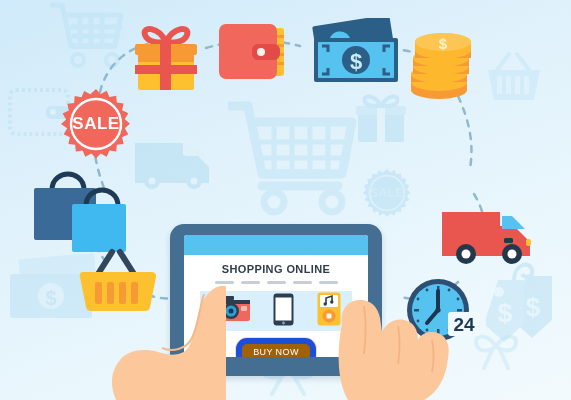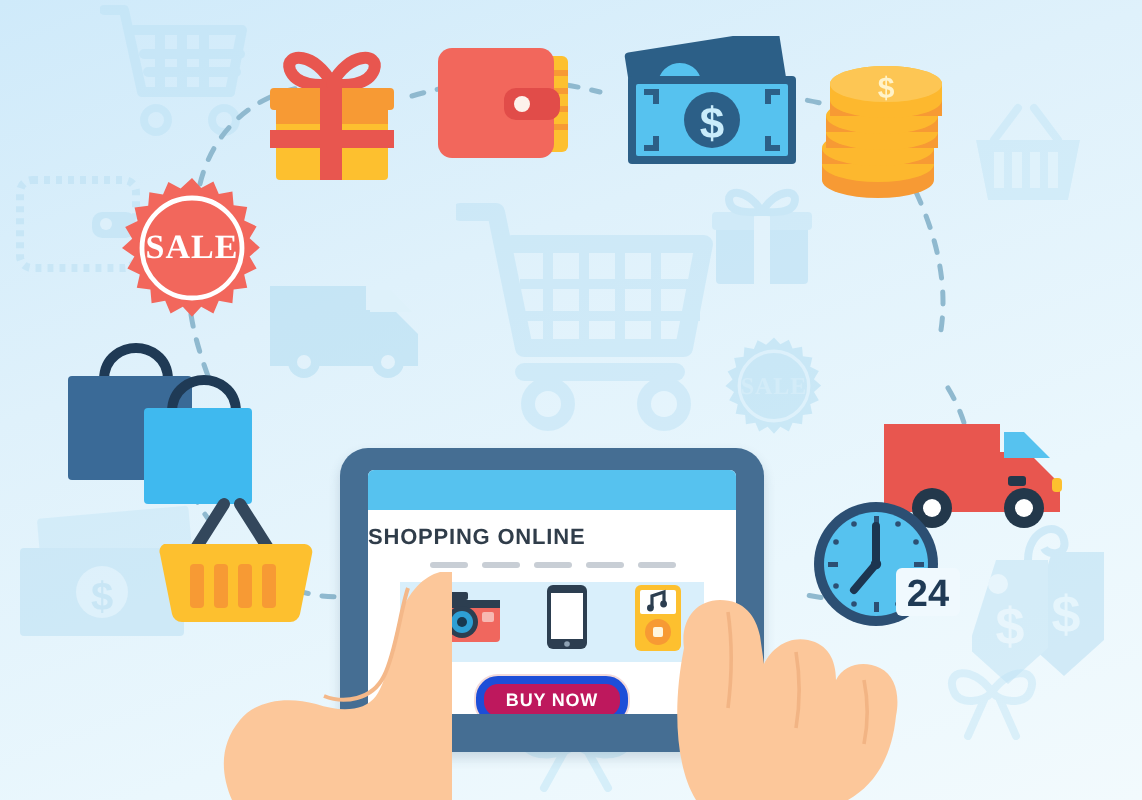--- a/index.html
+++ b/index.html
@@ -22,51 +22,51 @@
   #dots{position:absolute;left:0;top:0;width:571px;height:400px;}
 
   
   .sale{
     position:absolute;display:flex;align-items:center;justify-content:center;
     border-radius:50%;
   }
   .sale .starburst{position:absolute;inset:0;}
   .sale .txt{
     position:relative;color:#fff;font-weight:bold;letter-spacing:.5px;
-    font-family:Liberation Serif, serif;
+    font-family:Liberation Sans, sans-serif;
   }
   #sale-main{left:60px;top:88px;width:72px;height:72px;}
   #sale-main .txt{font-size:17px;}
   #sale-ghost{left:362px;top:168px;width:50px;height:50px;opacity:.45;}
   #sale-ghost .txt{font-size:12px;color:#bfe3f5;}
 
   
   #tablet{
     left:170px;top:224px;width:212px;height:152px;
     background:#456e93;border-radius:14px 14px 10px 10px;
     box-shadow:0 3px 6px rgba(40,70,100,.18);
   }
   #tablet-inner{
     position:absolute;left:14px;top:11px;width:184px;height:122px;
     background:#ffffff;border-radius:3px;overflow:hidden;
   }
   #tablet-topbar{height:20px;background:#56c2ef;}
   #screen-title{
-    text-align:left;color:#303d4a;font-weight:bold;
+    text-align:center;color:#303d4a;font-weight:bold;
     font-size:11px;letter-spacing:.4px;margin-top:8px;
   }
   #text-lines{display:flex;justify-content:center;gap:7px;margin-top:6px;}
   #text-lines span{display:block;width:19px;height:3px;background:#c8ced5;border-radius:2px;}
   #carousel{
     margin:7px 16px 0;height:40px;background:#d9effb;
     display:flex;align-items:center;justify-content:space-around;
   }
   #buy-now{
-    display:block;margin:7px auto 0;background:#be185d;color:#fff;
-    border:4px solid #1d4ed8;border-radius:11px;font-weight:bold;
+    display:block;margin:7px auto 0;background:#a16207;color:#fff;
+    border:6px solid #1d4ed8;border-radius:11px;font-weight:normal;
     font-size:9px;letter-spacing:.4px;padding:3px 11px;
     box-shadow:0 0 0 1px #f3dada;cursor:pointer;
   }
   .arrow{
     position:absolute;color:#9aa6b2;font-size:21px;line-height:1;
     font-family:"Liberation Sans", sans-serif;cursor:pointer;
   }
   #arrow-left{left:18px;top:82px;}
   #arrow-right{right:16px;top:82px;}
 
@@ -267,21 +267,21 @@
       <path d="M64 10 h10 l13 13 h-23 Z" fill="#56c2ef"></path>
       <rect x="66" y="32" width="9" height="5" rx="1.5" fill="#23384b"></rect>
       <rect x="88" y="33" width="5" height="7" rx="2" fill="#fdc02f"></rect>
       <circle cx="28" cy="48" r="10" fill="#23384b"></circle>
         <circle cx="28" cy="48" r="4.5" fill="#fff"></circle>
       <circle cx="74" cy="48" r="10" fill="#23384b"></circle>
         <circle cx="74" cy="48" r="4.5" fill="#fff"></circle>
     </svg>
   </div>
 
-  <div class="abs" style="left:404px;top:248px;text-align:right;">
+  <div class="abs" style="left:404px;top:276px;text-align:right;">
     <svg width="82" height="72" viewBox="0 0 82 72">
       <circle cx="34" cy="34" r="31" fill="#2c4f73"></circle>
       <circle cx="34" cy="34" r="26" fill="#56c2ef"></circle>
       <g fill="#2c4f73">
         <rect x="33" y="10" width="2.5" height="5"></rect>
           <rect x="33" y="53" width="2.5" height="5"></rect>
         <rect x="10" y="33" width="5" height="2.5"></rect>
           <rect x="53" y="33" width="5" height="2.5"></rect>
         <circle cx="45" cy="14" r="1.4"></circle>
           <circle cx="54" cy="23" r="1.4"></circle>

